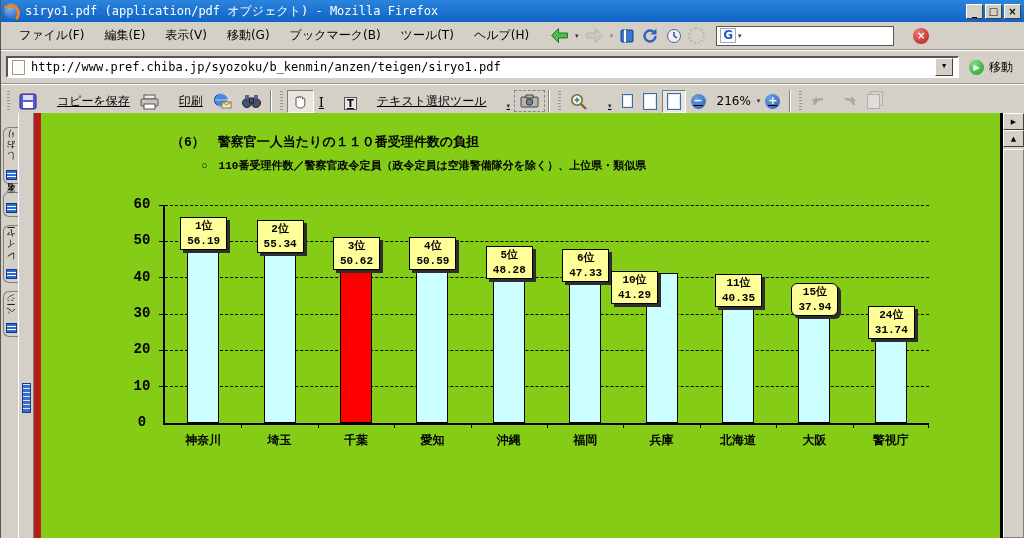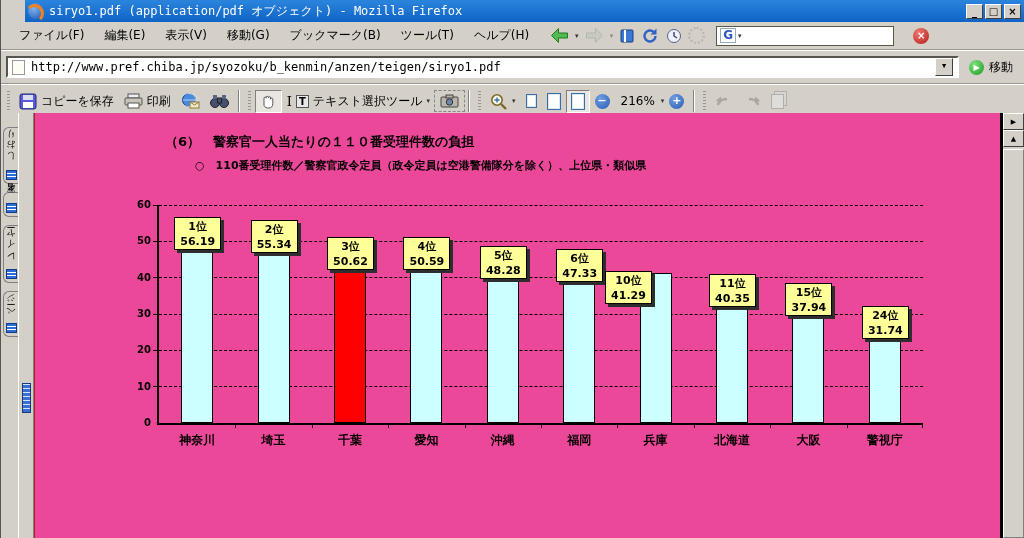--- a/index.html
+++ b/index.html
@@ -1,20 +1,20 @@
 <!DOCTYPE html>
 <html><head>
 <meta charset="utf-8">
 <style>
   html,body{margin:0;padding:0;background:#fff;}
   .win{position:relative;width:1024px;height:538px;background:#D4D0C8;overflow:hidden;
        font-family:"DejaVu Sans","Liberation Sans",sans-serif;font-size:12px;color:#000;
        border-left:1px solid #555;box-sizing:border-box;}
   
-  .titlebar{height:22px;background:linear-gradient(to bottom,#2b84dc,#0f63c6);display:flex;align-items:center;padding:0 3px;margin-left:24px;}
+  .titlebar{height:22px;background:linear-gradient(to bottom,#2b84dc,#0f63c6);display:flex;align-items:center;padding:0 3px;}
   .fficon{width:16px;height:16px;border-radius:50%;background:radial-gradient(circle at 35% 35%,#7db3ee,#1a4fae);position:relative;flex:0 0 auto;}
   .fficon::after{content:"";position:absolute;right:0px;top:1px;width:13px;height:13px;border:3px solid transparent;border-right-color:#f0831e;border-top-color:#f0831e;border-radius:50%;}
   .title-text{color:#fff;margin-left:5px;flex:1;white-space:nowrap;overflow:hidden;
       font-family:"DejaVu Sans Mono","DejaVu Sans",monospace;font-size:12px;}
   .winbtns{display:flex;gap:2px;}
   .winbtn{width:17px;height:15px;background:#D4D0C8;border:1px solid;border-color:#fff #404040 #404040 #fff;
       font-size:10px;line-height:13px;text-align:center;font-weight:bold;box-sizing:border-box;}
   
   .menubar{height:27px;display:flex;align-items:center;padding:0 8px;border-bottom:1px solid #9a968e;}
   .menu-item{padding:3px 10px;white-space:nowrap;}
@@ -34,21 +34,21 @@
   .favicon{width:11px;height:13px;background:#fdfdf5;border:1px solid #999;margin-right:6px;flex:0 0 auto;}
   .addr-drop{margin-left:auto;width:16px;height:16px;background:#D4D0C8;border:1px solid;border-color:#fff #404040 #404040 #fff;
       font-size:7px;line-height:14px;text-align:center;flex:0 0 auto;}
   .gobtn{display:flex;align-items:center;gap:5px;padding:0 6px 0 2px;white-space:nowrap;}
   .godisc{width:15px;height:15px;border-radius:50%;background:radial-gradient(circle at 35% 30%,#7fe07f,#1d9a1d);
       color:#fff;font-size:8px;line-height:15px;text-align:center;}
   
   .pdfbar{height:32px;display:flex;align-items:center;border-top:1px solid #fff;border-bottom:1px solid #808080;padding:0 2px;}
   .grip{width:3px;height:20px;margin:0 4px;background-image:repeating-linear-gradient(to bottom,#9a968e 0 1px,transparent 1px 3px);}
   .sep{width:0;height:22px;border-left:1px solid #808080;border-right:1px solid #fff;margin:0 4px;}
-  .tbtn{display:flex;align-items:center;gap:4px;padding:2px 4px;border:1px solid transparent;white-space:nowrap;}
+  .tbtn{display:flex;align-items:flex-end;gap:20px;padding:2px 4px;border:1px solid transparent;white-space:nowrap;text-decoration:underline;}
   .tbtn.pressed{background:#e9e6df;border-color:#808080 #fff #fff #808080;}
   .tbox{border:1px solid #555;background:#e8e8e8;font-size:10px;font-weight:bold;line-height:11px;padding:0 2px;}
   .ibeamch{font-family:"DejaVu Serif","Liberation Serif",serif;font-size:13px;}
   .pageico{width:12px;height:15px;background:#fff;border:1px solid #3a6ea5;box-shadow:inset 0 0 0 1px #dce8f5;}
   .zdisc{width:15px;height:15px;border-radius:50%;background:radial-gradient(circle at 35% 30%,#6f9fe0,#2a5bb4);
       color:#fff;font-size:11px;line-height:14px;text-align:center;font-weight:bold;}
   .zoomtext{padding:0 6px;}
   .gray{opacity:.45;}
   .copyico{width:11px;height:13px;border:1px solid #888;background:#eee;box-shadow:3px -3px 0 -1px #ddd,3px -3px 0 0 #888;}
   .adobe-btn{margin-left:10px;background:#F2ACB4;border:1px solid;border-color:#fff #7a3b40 #7a3b40 #fff;border-left:2px solid #3a6ea5;
@@ -56,32 +56,32 @@
   
   .content{position:absolute;top:113px;left:0;right:0;bottom:0;display:flex;}
   .tabstrip{width:17px;background:#D4D0C8;padding-top:14px;display:flex;flex-direction:column;align-items:flex-end;gap:8px;box-sizing:border-box;}
   .ntab{width:15px;border:1px solid #808080;border-right:none;border-radius:6px 0 0 6px;background:#D4D0C8;
       display:flex;flex-direction:column;align-items:center;gap:3px;padding:5px 0 3px;box-sizing:border-box;}
   .ntab-label{writing-mode:vertical-rl;transform:rotate(180deg);font-size:9px;letter-spacing:1px;}
   .ntab-ic{width:9px;height:8px;background:linear-gradient(#2a6cd8 0 2px,#fff 2px 3px,#2a6cd8 3px 5px,#fff 5px 6px,#2a6cd8 6px);border:1px solid #123c86;}
   .splitter{width:16px;background:#D4D0C8;border-left:1px solid #fff;border-right:1px solid #808080;position:relative;box-sizing:border-box;}
   .grip-handle{position:absolute;left:3px;top:270px;width:7px;height:28px;background:#3a6ed0;border:1px solid #123c86;
       background-image:repeating-linear-gradient(to bottom,rgba(255,255,255,.8) 0 1px,transparent 1px 4px);}
-  .page{flex:1;background:#ec4899;border-left:1px solid #b91c1c;position:relative;overflow:hidden;}
+  .page{flex:1;background:#84cc16;border-left:7px solid #b91c1c;position:relative;overflow:hidden;font-family:Liberation Mono, monospace;}
   .page-edge{width:3px;background:#000;}
   .vscroll{width:21px;background:#D4D0C8;position:relative;}
   .sb-btn{height:17px;border:1px solid;border-color:#fff #404040 #404040 #fff;background:#D4D0C8;
       display:flex;align-items:center;justify-content:center;font-size:7px;box-sizing:border-box;}
   .sb-thumb{position:absolute;top:36px;left:0;right:0;bottom:0;background:#D4D0C8;border:1px solid;border-color:#fff #808080 #808080 #fff;box-sizing:border-box;}
   
   .doc-title{position:absolute;left:130px;top:20px;font-size:13px;font-weight:bold;white-space:nowrap;}
   .doc-subtitle{position:absolute;left:160px;top:45px;font-size:11px;font-weight:bold;white-space:nowrap;}
   .plot{position:absolute;left:122px;top:92px;width:764px;height:218px;border-left:2px solid #000;border-bottom:2px solid #000;}
   .gridline{position:absolute;left:0;width:100%;border-top:1px dashed #000;}
-  .ylabel{position:absolute;left:-38px;width:30px;text-align:right;font-size:10px;font-weight:bold;line-height:13px;}
+  .ylabel{position:absolute;left:-38px;width:30px;text-align:center;font-size:14px;font-weight:bold;line-height:13px;}
   .ytick{position:absolute;left:-6px;width:6px;border-top:1px solid #000;}
   .bar{position:absolute;bottom:0;width:32px;border:1px solid #000;box-sizing:border-box;}
   .vbox{position:absolute;width:47px;height:33px;border:1px solid #000;box-shadow:3px 3px 0 #2e2e2e;
       text-align:center;font-size:11px;font-weight:bold;line-height:15px;padding-top:1px;box-sizing:border-box;z-index:2;}
   .xlabel{position:absolute;top:227px;text-align:center;font-size:12px;font-weight:bold;}
   .xtick{position:absolute;top:218px;width:1px;height:5px;background:#000;}
   svg{display:block;}
 </style>
 </head>
 <body>
@@ -347,21 +347,21 @@
             <div>41.29</div>
           </div>
           <div class="xlabel" style="left: 458.4px; width: 76.4px;">兵庫</div>
           <div class="bar" style="left: 557px; height: 146.605px; background: rgb(204, 255, 255); border-color: rgb(0, 0, 0);"></div>
           <div class="vbox" style="left: 550px; top: 69.395px; background: rgb(255, 255, 153);">
             <div>11位</div>
             <div>40.35</div>
           </div>
           <div class="xlabel" style="left: 534.8px; width: 76.4px;">北海道</div>
           <div class="bar" style="left: 633.4px; height: 137.849px; background: rgb(204, 255, 255); border-color: rgb(0, 0, 0);"></div>
-          <div class="vbox" style="left: 626.4px; top: 78.1513px; background: rgb(255, 255, 153);">
+          <div class="vbox" style="left: 626.4px; top: 78.1513px; background: rgb(255, 255, 153); border-radius: 6px;">
             <div>15位</div>
             <div>37.94</div>
           </div>
           <div class="xlabel" style="left: 611.2px; width: 76.4px;">大阪</div>
           <div class="bar" style="left: 709.8px; height: 115.322px; background: rgb(204, 255, 255); border-color: rgb(0, 0, 0);"></div>
           <div class="vbox" style="left: 702.8px; top: 100.678px; background: rgb(255, 255, 153);">
             <div>24位</div>
             <div>31.74</div>
           </div>
           <div class="xlabel" style="left: 687.6px; width: 76.4px;">警視庁</div>

